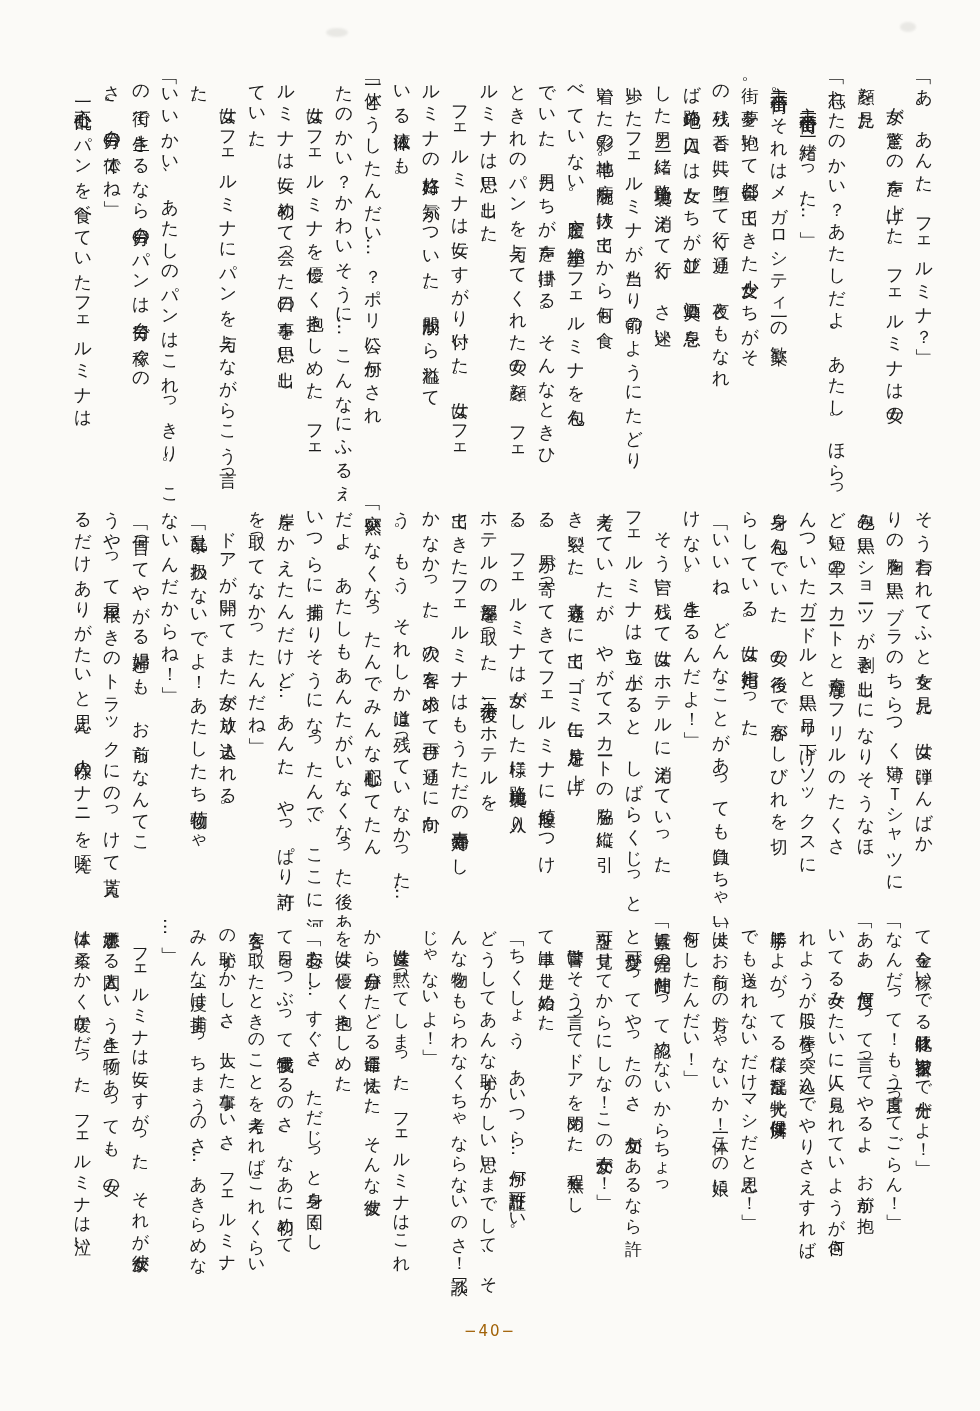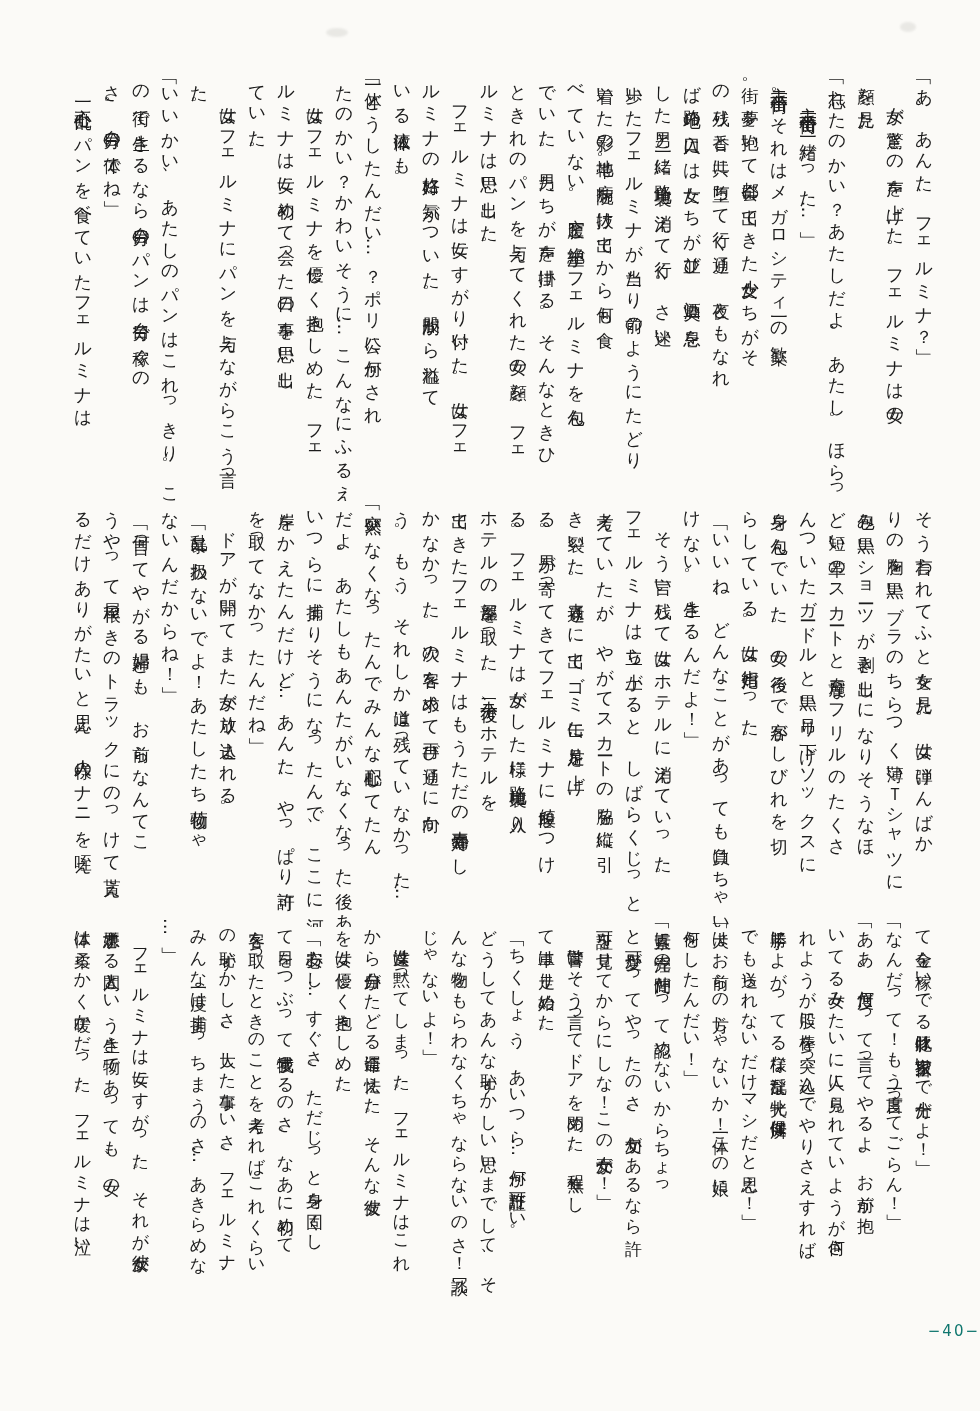--- a/index.html
+++ b/index.html
@@ -29,24 +29,24 @@
     font-size:17.5px;
     letter-spacing:2.5px;
     line-height:29px;
     white-space:nowrap;
     overflow:hidden;
   }
   .band-3 .tcol{font-size:17px;letter-spacing:1px;}
   .page-number{
     position:absolute;
     top:1322px;left:0;width:100%;
-    text-align:right;
+    text-align:center;
     font-size:15px;
     letter-spacing:2px;
-    color:#0f766e;
+    color:#a16207;
   }
   .smudge{
     position:absolute;
     background:#9a9a94;
     opacity:.18;
     border-radius:50%;
     filter:blur(1px);
   }
   .smudge-a{left:900px;top:22px;width:16px;height:10px;}
   .smudge-b{left:326px;top:28px;width:22px;height:9px;}

